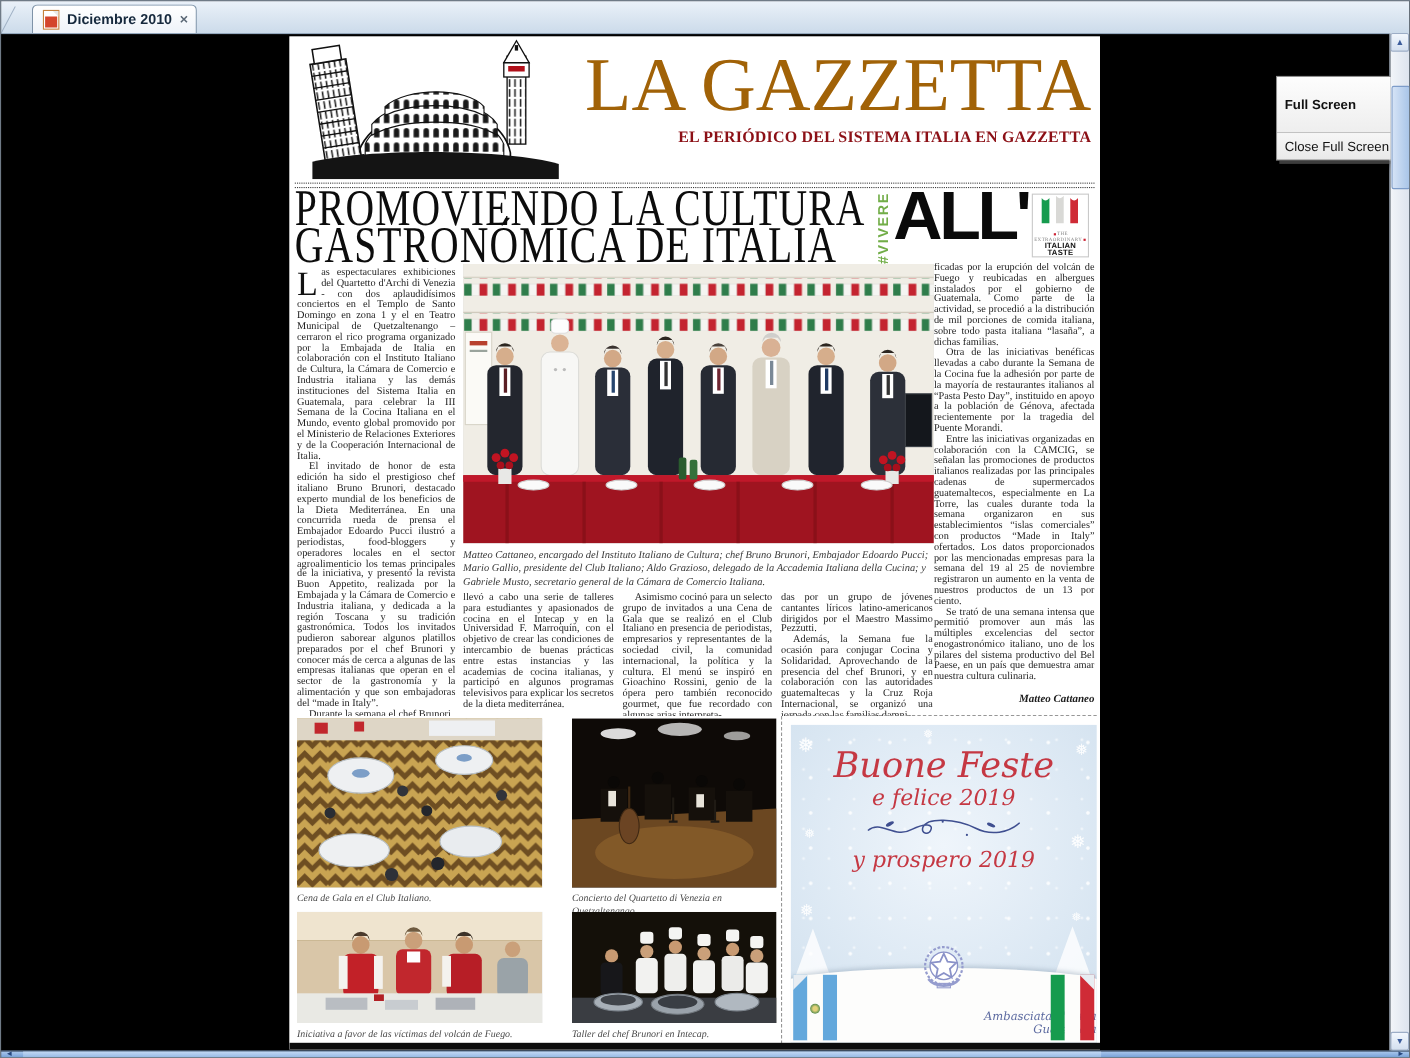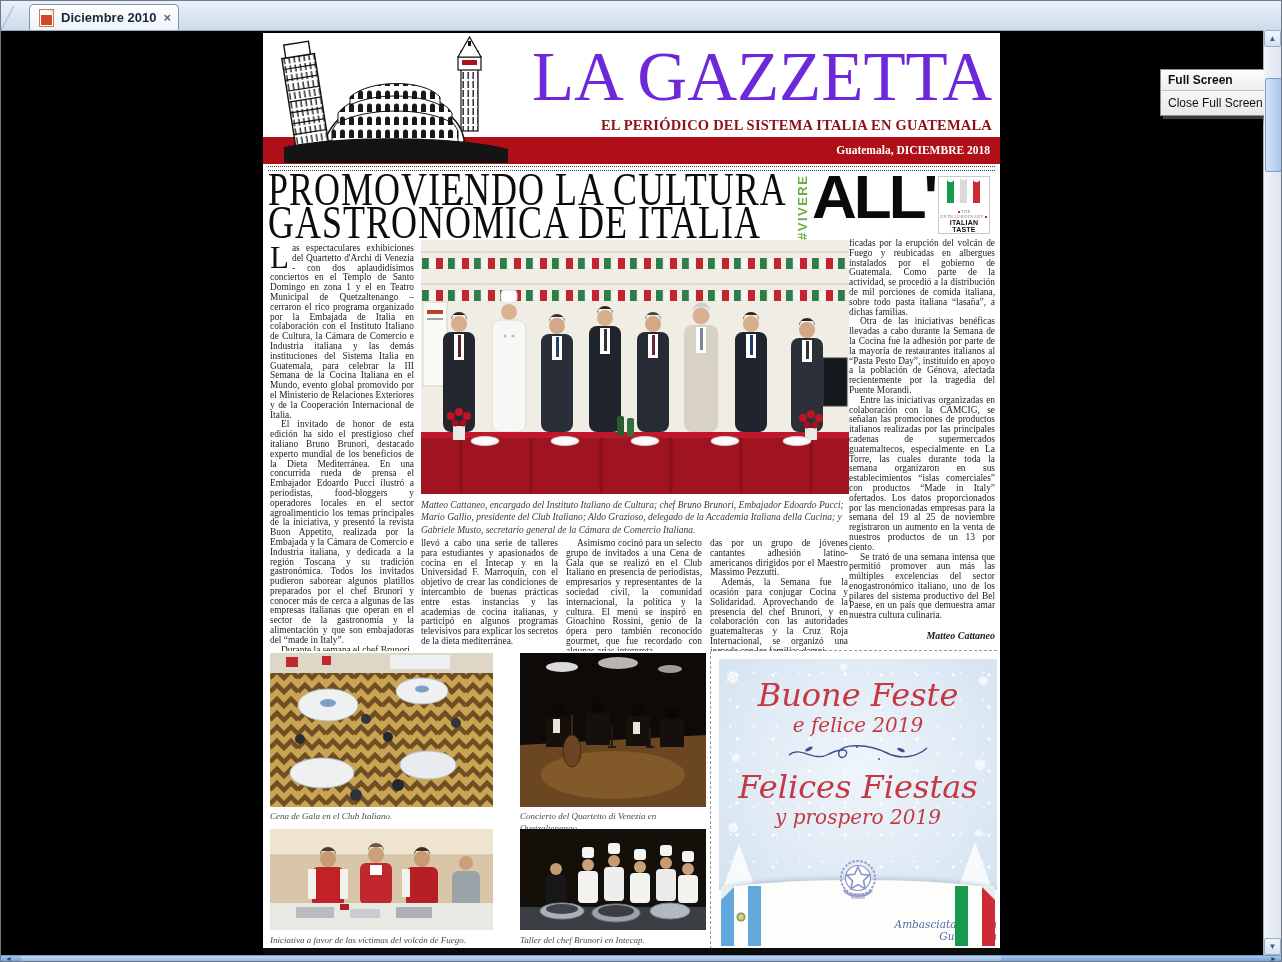--- a/index.html
+++ b/index.html
@@ -18,38 +18,38 @@
   .pdf-icon::after{content:"";position:absolute;left:1px;right:1px;top:5px;bottom:1px;background:#d4452c;}
   .pdf-icon::before{content:"";position:absolute;right:0;top:0;border-style:solid;border-width:0 5px 5px 0;
        border-color:transparent #e8e8e8 transparent transparent;}
   .tab-label{font-weight:bold;font-size:13px;color:#16293d;white-space:nowrap;}
   .tab-close{margin-left:auto;color:#5a6775;font-size:13px;font-weight:bold;line-height:1;cursor:default;}
   .viewer{position:absolute;left:1px;top:30px;width:1263px;height:925px;background:#000;overflow:hidden;}
   
   .ctx-menu{position:absolute;left:1159px;top:39px;width:104px;background:linear-gradient(#fbfbfb,#ececec);
             border:1px solid #8e8e8e;box-shadow:3px 3px 0 rgba(110,110,110,.55),4px 4px 7px rgba(0,0,0,.4);
             z-index:40;font-size:12px;color:#111;}
-  .ctx-header{padding:3px 7px;font-weight:bold;border-bottom:1px solid #c2c2c2;background:linear-gradient(#fdfdfd,#eee);}
+  .ctx-header{padding:18px 7px;font-weight:bold;border-bottom:1px solid #c2c2c2;background:linear-gradient(#fdfdfd,#eee);}
   .ctx-item{padding:5px 7px;background:linear-gradient(#f6f6f6,#e9e9e9);white-space:nowrap;}
   
   .vscroll{position:absolute;right:1px;top:30px;width:17px;height:925px;
            background:linear-gradient(90deg,#f2f5f9,#dde4ee);border-left:1px solid #a9b4c2;z-index:30;}
   .scroll-btn{position:absolute;left:0;width:17px;height:17px;box-sizing:border-box;
               background:linear-gradient(#f2f7fd,#d4e0f0);border:1px solid #9cadc6;border-radius:2px;
               color:#3c5d9c;font-size:8px;text-align:center;line-height:15px;}
   .vthumb{position:absolute;left:1px;top:48px;width:15px;height:92px;border-radius:2px;
           background:linear-gradient(90deg,#d5e3f6,#a9c5e8);border:1px solid #7d9cc9;}
   .hscroll{position:absolute;left:1px;right:1px;top:955px;height:6px;
            background:linear-gradient(#a8c6ec,#6f9bd4);border-top:1px solid #7a97bd;z-index:30;}
   .hthumb{position:absolute;left:20px;top:0;height:6px;width:980px;background:linear-gradient(#c2d8f4,#8fb4e2);}
   .h-arrow{position:absolute;top:-2px;font-size:7px;color:#27477e;line-height:10px;}
   
   .page{position:absolute;left:262px;top:3px;width:737px;height:921px;background:#fff;overflow:hidden;
         font-family:"Liberation Serif", serif;color:#1d1d1d;}
-  .masthead-title{position:absolute;right:8px;top:8px;font-size:69px;line-height:72px;color:#6d28d9;
+  .masthead-title{position:absolute;right:8px;top:8px;font-size:69px;line-height:72px;color:#a16207;
         font-family:"Liberation Serif", serif;letter-spacing:0;}
   .masthead-sub{position:absolute;right:8px;top:84px;font-size:14.5px;font-weight:bold;color:#8c1016;letter-spacing:.2px;}
   .redbar{position:absolute;left:0;top:104px;width:737px;height:27px;background:#b00f17;}
   .dateline{position:absolute;right:10px;top:0;line-height:27px;color:#fff;font-weight:bold;font-size:11.5px;
         font-family:"Liberation Serif", serif;}
   .mast-illus{position:absolute;left:3px;top:2px;width:248px;height:128px;z-index:3;}
   .toprule{position:absolute;left:5px;top:133px;width:727px;height:3px;
         border-top:1px dotted #3a3a3a;border-bottom:1px dotted #3a3a3a;}
   .headline{position:absolute;left:5px;top:139px;transform:scaleY(1.3);transform-origin:left top;
         font-size:36px;line-height:26px;letter-spacing:1px;color:#0c0c0c;font-family:"Liberation Serif", serif;}
@@ -146,24 +146,21 @@
         <rect x="30" y="20" width="33" height="92" fill="url(#colon)" stroke="#111" stroke-width="1.4"></rect>
         <path d="M30 31h33 M30 42h33 M30 53h33 M30 64h33 M30 75h33 M30 86h33 M30 97h33" stroke="#111" stroke-width="1.2"></path>
         <rect x="34" y="7" width="25" height="13" fill="#fff" stroke="#111" stroke-width="1.4"></rect>
         <rect x="27" y="108" width="39" height="6" fill="#111"></rect>
       </g>
 
       <path d="M18 112 C70 100 190 100 242 114 L242 128 L18 128 Z" fill="#141414"></path>
     </svg>
 
     <div class="masthead-title">LA GAZZETTA</div>
-    <div class="masthead-sub">EL PERIÓDICO DEL SISTEMA ITALIA EN GUATEMALA</div>
-    <div class="redbar">
-      <span class="dateline">Guatemala, DICIEMBRE 2018</span>
-    </div>
+    <div class="masthead-sub">EL PERIÓDICO DEL SISTEMA ITALIA EN GAZZETTA</div>
     <div class="toprule"></div>
 
     <div class="headline">
       <div>PROMOVIENDO LA CULTURA</div>
       <div>GASTRONÓMICA DE ITALIA</div>
     </div>
 
     <div class="hashtag">#VIVERE</div>
     <div class="logo-all">ALL'</div>
     <div class="taste-box">
@@ -296,21 +293,21 @@
       <div class="byline">Matteo Cattaneo</div>
     </div>
 
     <div class="bodycol" style="left:158px;top:506px;width:137px;height:112px;">
       <p>llevó a cabo una serie de talleres para estudiantes y apasionados de cocina en el Intecap y en la Universidad F. Marroquín, con el objetivo de crear las condiciones de intercambio de buenas prácticas entre estas instancias y las academias de cocina italianas, y participó en algunos programas televisivos para explicar los secretos de la dieta mediterránea.</p>
     </div>
     <div class="bodycol" style="left:303px;top:506px;width:136px;height:112px;">
       <p class="ind">Asimismo cocinó para un selecto grupo de invitados a una Cena de Gala que se realizó en el Club Italiano en presencia de periodistas, empresarios y representantes de la sociedad civil, la comunidad internacional, la política y la cultura. El menú se inspiró en Gioachino Rossini, genio de la ópera pero también reconocido gourmet, que fue recordado con algunas arias interpreta-</p>
     </div>
     <div class="bodycol" style="left:447px;top:506px;width:138px;height:112px;">
-      <p>das por un grupo de jóvenes cantantes adhesión latino-americanos dirigidos por el Maestro Massimo Pezzutti.</p>
+      <p>das por un grupo de jóvenes cantantes líricos latino-americanos dirigidos por el Maestro Massimo Pezzutti.</p>
       <p class="ind">Además, la Semana fue la ocasión para conjugar Cocina y Solidaridad. Aprovechando de la presencia del chef Brunori, y en colaboración con las autoridades guatemaltecas y la Cruz Roja Internacional, se organizó una jornada con las familias damni-</p>
     </div>
 
     <div class="photo" style="left:7px;top:620px;width:223px;height:154px;">
       <svg width="223" height="154" viewBox="0 0 223 154">
         <defs>
           <pattern id="zig" width="28" height="14" patternUnits="userSpaceOnUse">
             <rect width="28" height="14" fill="#c9a452"></rect>
             <path d="M0 11 L7 4 L14 11 L21 4 L28 11" stroke="#6e4e22" stroke-width="4.5" fill="none"></path>
           </pattern>
@@ -444,21 +441,20 @@
       <div class="ad-text">
         <div class="ad-l1">Buone Feste</div>
         <div class="ad-l2">e felice 2019</div>
         <svg width="150" height="24" viewBox="0 0 150 24" style="margin:4px auto;display:block;">
           <path d="M6 14 C18 4 30 22 46 13 C58 7 66 8 63 14 C61 18 54 17 56 11 C60 2 86 3 104 12 C118 19 134 16 144 7" stroke="#3f4f90" stroke-width="1.4" fill="none"></path>
           <ellipse cx="26" cy="8" rx="4" ry="1.6" fill="#3f4f90" transform="rotate(-28 26 8)"></ellipse>
           <ellipse cx="118" cy="9" rx="4" ry="1.6" fill="#3f4f90" transform="rotate(24 118 9)"></ellipse>
           <circle cx="74" cy="6" r="1" fill="#3f4f90"></circle>
             <circle cx="96" cy="18" r="1" fill="#3f4f90"></circle>
         </svg>
-        <div class="ad-l1">Felices Fiestas</div>
         <div class="ad-l2">y prospero 2019</div>
       </div>
 
       <div class="ad-band"></div>
 
       <svg class="emblem" width="52" height="52" viewBox="0 0 52 52">
         <circle cx="26" cy="22" r="17" fill="none" stroke="#959cce" stroke-width="2" stroke-dasharray="2.5 1.6"></circle>
         <circle cx="26" cy="22" r="12.5" fill="#fff" stroke="#8a92c8" stroke-width="1.2"></circle>
         <path d="M26 11 L29.4 18.3 L37.4 19.2 L31.5 24.7 L33.1 32.6 L26 28.6 L18.9 32.6 L20.5 24.7 L14.6 19.2 L22.6 18.3 Z" fill="none" stroke="#8a92c8" stroke-width="1.6"></path>
         <path d="M12 34 C18 42 34 42 40 34" stroke="#959cce" stroke-width="2.5" fill="none"></path>

